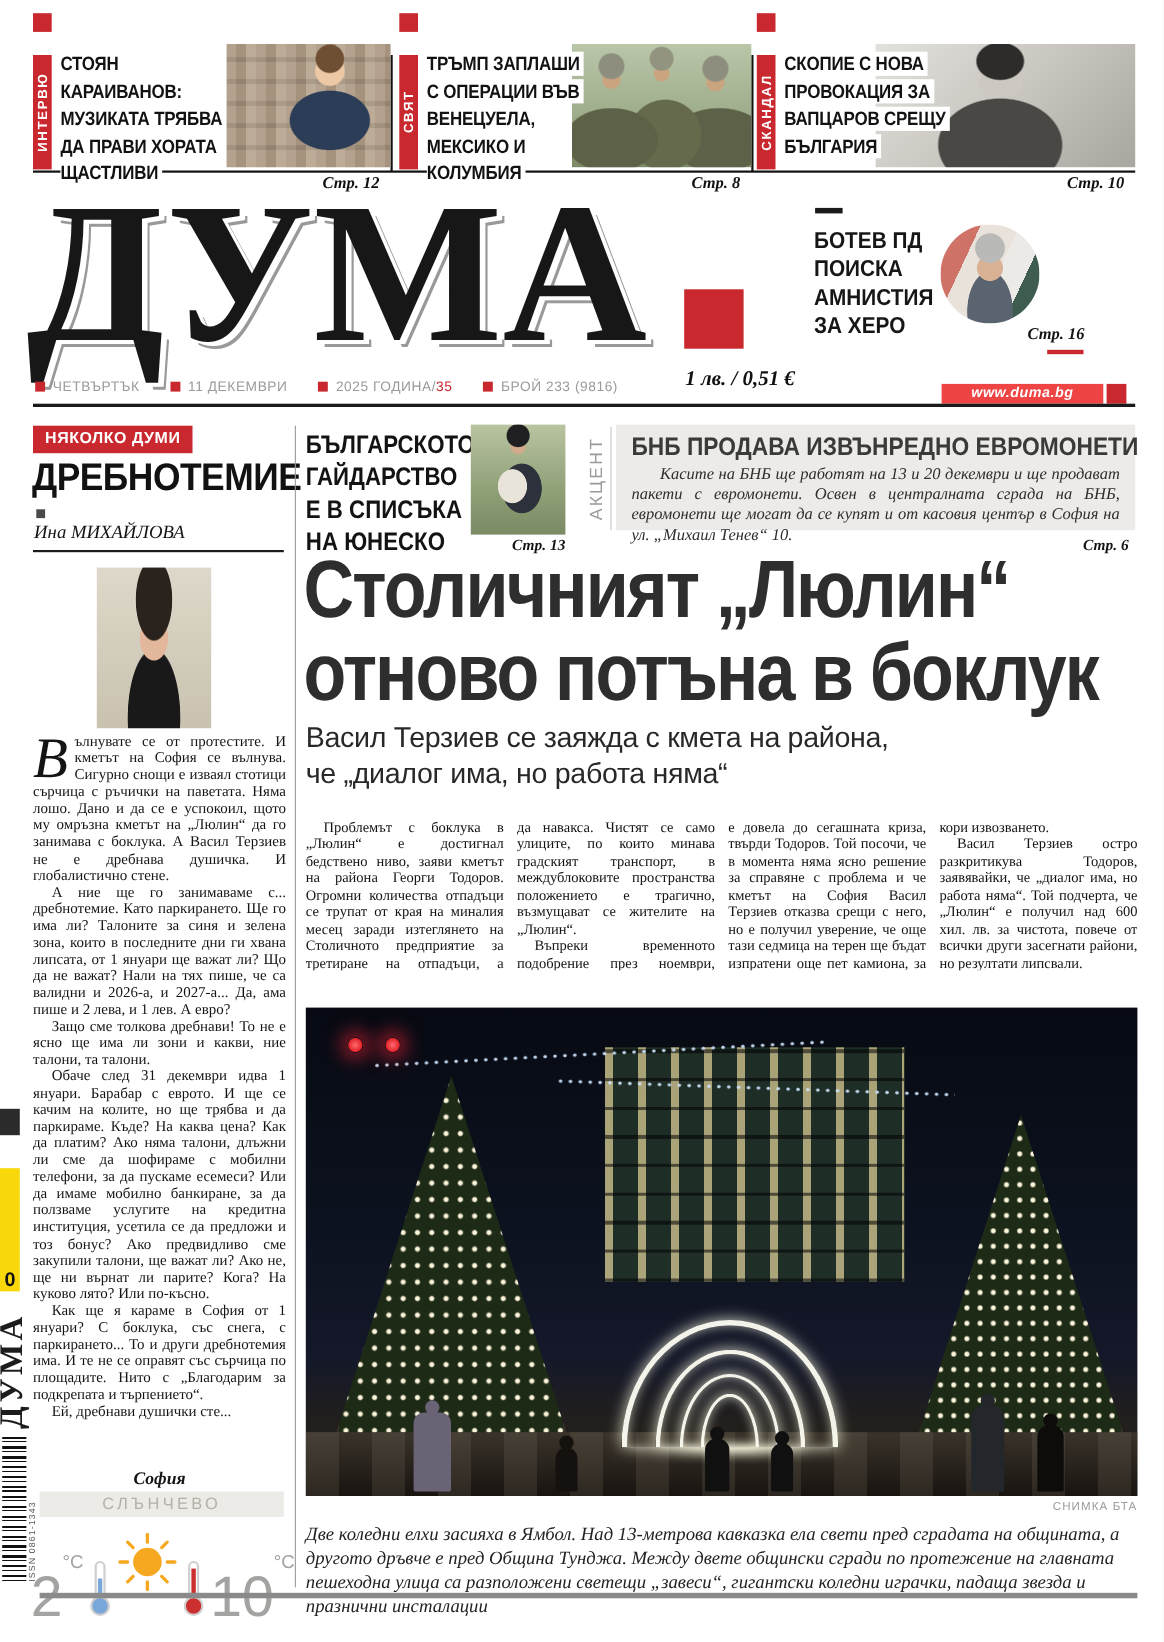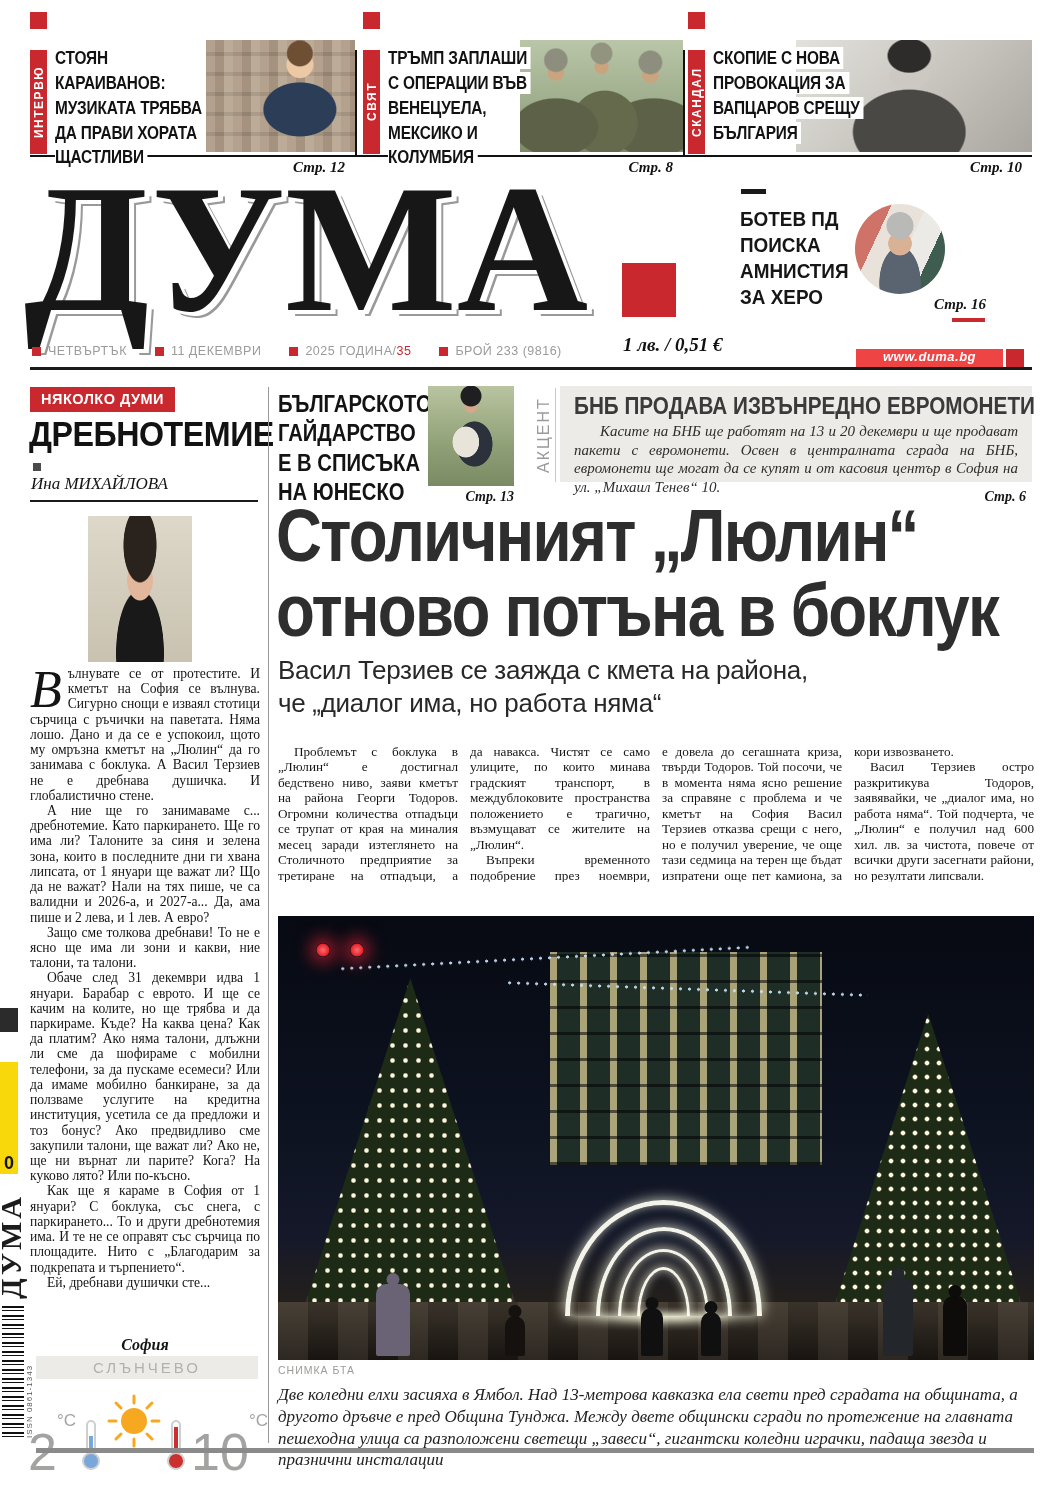--- a/index.html
+++ b/index.html
@@ -206,21 +206,21 @@
   .x-p{ position:absolute; bottom:1%; background:#0b0a09; border-radius:10px 10px 2px 2px; }
   .x-p::before{ content:''; position:absolute; top:-11px; left:50%; transform:translateX(-50%);
                 width:13px; height:13px; border-radius:50%; background:inherit; }
   .p1{ left:13%; width:34px; height:72px; background:#6a6376; }
   .p2{ left:30%; width:20px; height:40px; background:#14110e; }
   .p3{ left:48%; width:22px; height:48px; background:#101010; }
   .p4{ left:56%; width:20px; height:44px; background:#101010; }
   .p5{ left:80%; width:30px; height:78px; background:#23262b; }
   .p6{ left:88%; width:24px; height:60px; background:#0d0c0a; }
 
-  .credit{ position:absolute; left:278px; top:1364px; width:756px; 
+  .credit{ position:absolute; left:278px; top:1364px; width:756px; text-align:right;
            font:10.5px "Liberation Sans",sans-serif; color:#9b9b98; letter-spacing:1px; }
   .caption{ position:absolute; left:278px; top:1384px; width:756px;
             font:italic 17px/1.28 "Liberation Serif",serif; color:#222; }
   .bottom-rule{ position:absolute; left:36px; top:1448px; width:998px; height:5px; background:#8a8a8a; }
 </style>
 </head>
 <body>
 
 <div class="page">
 

